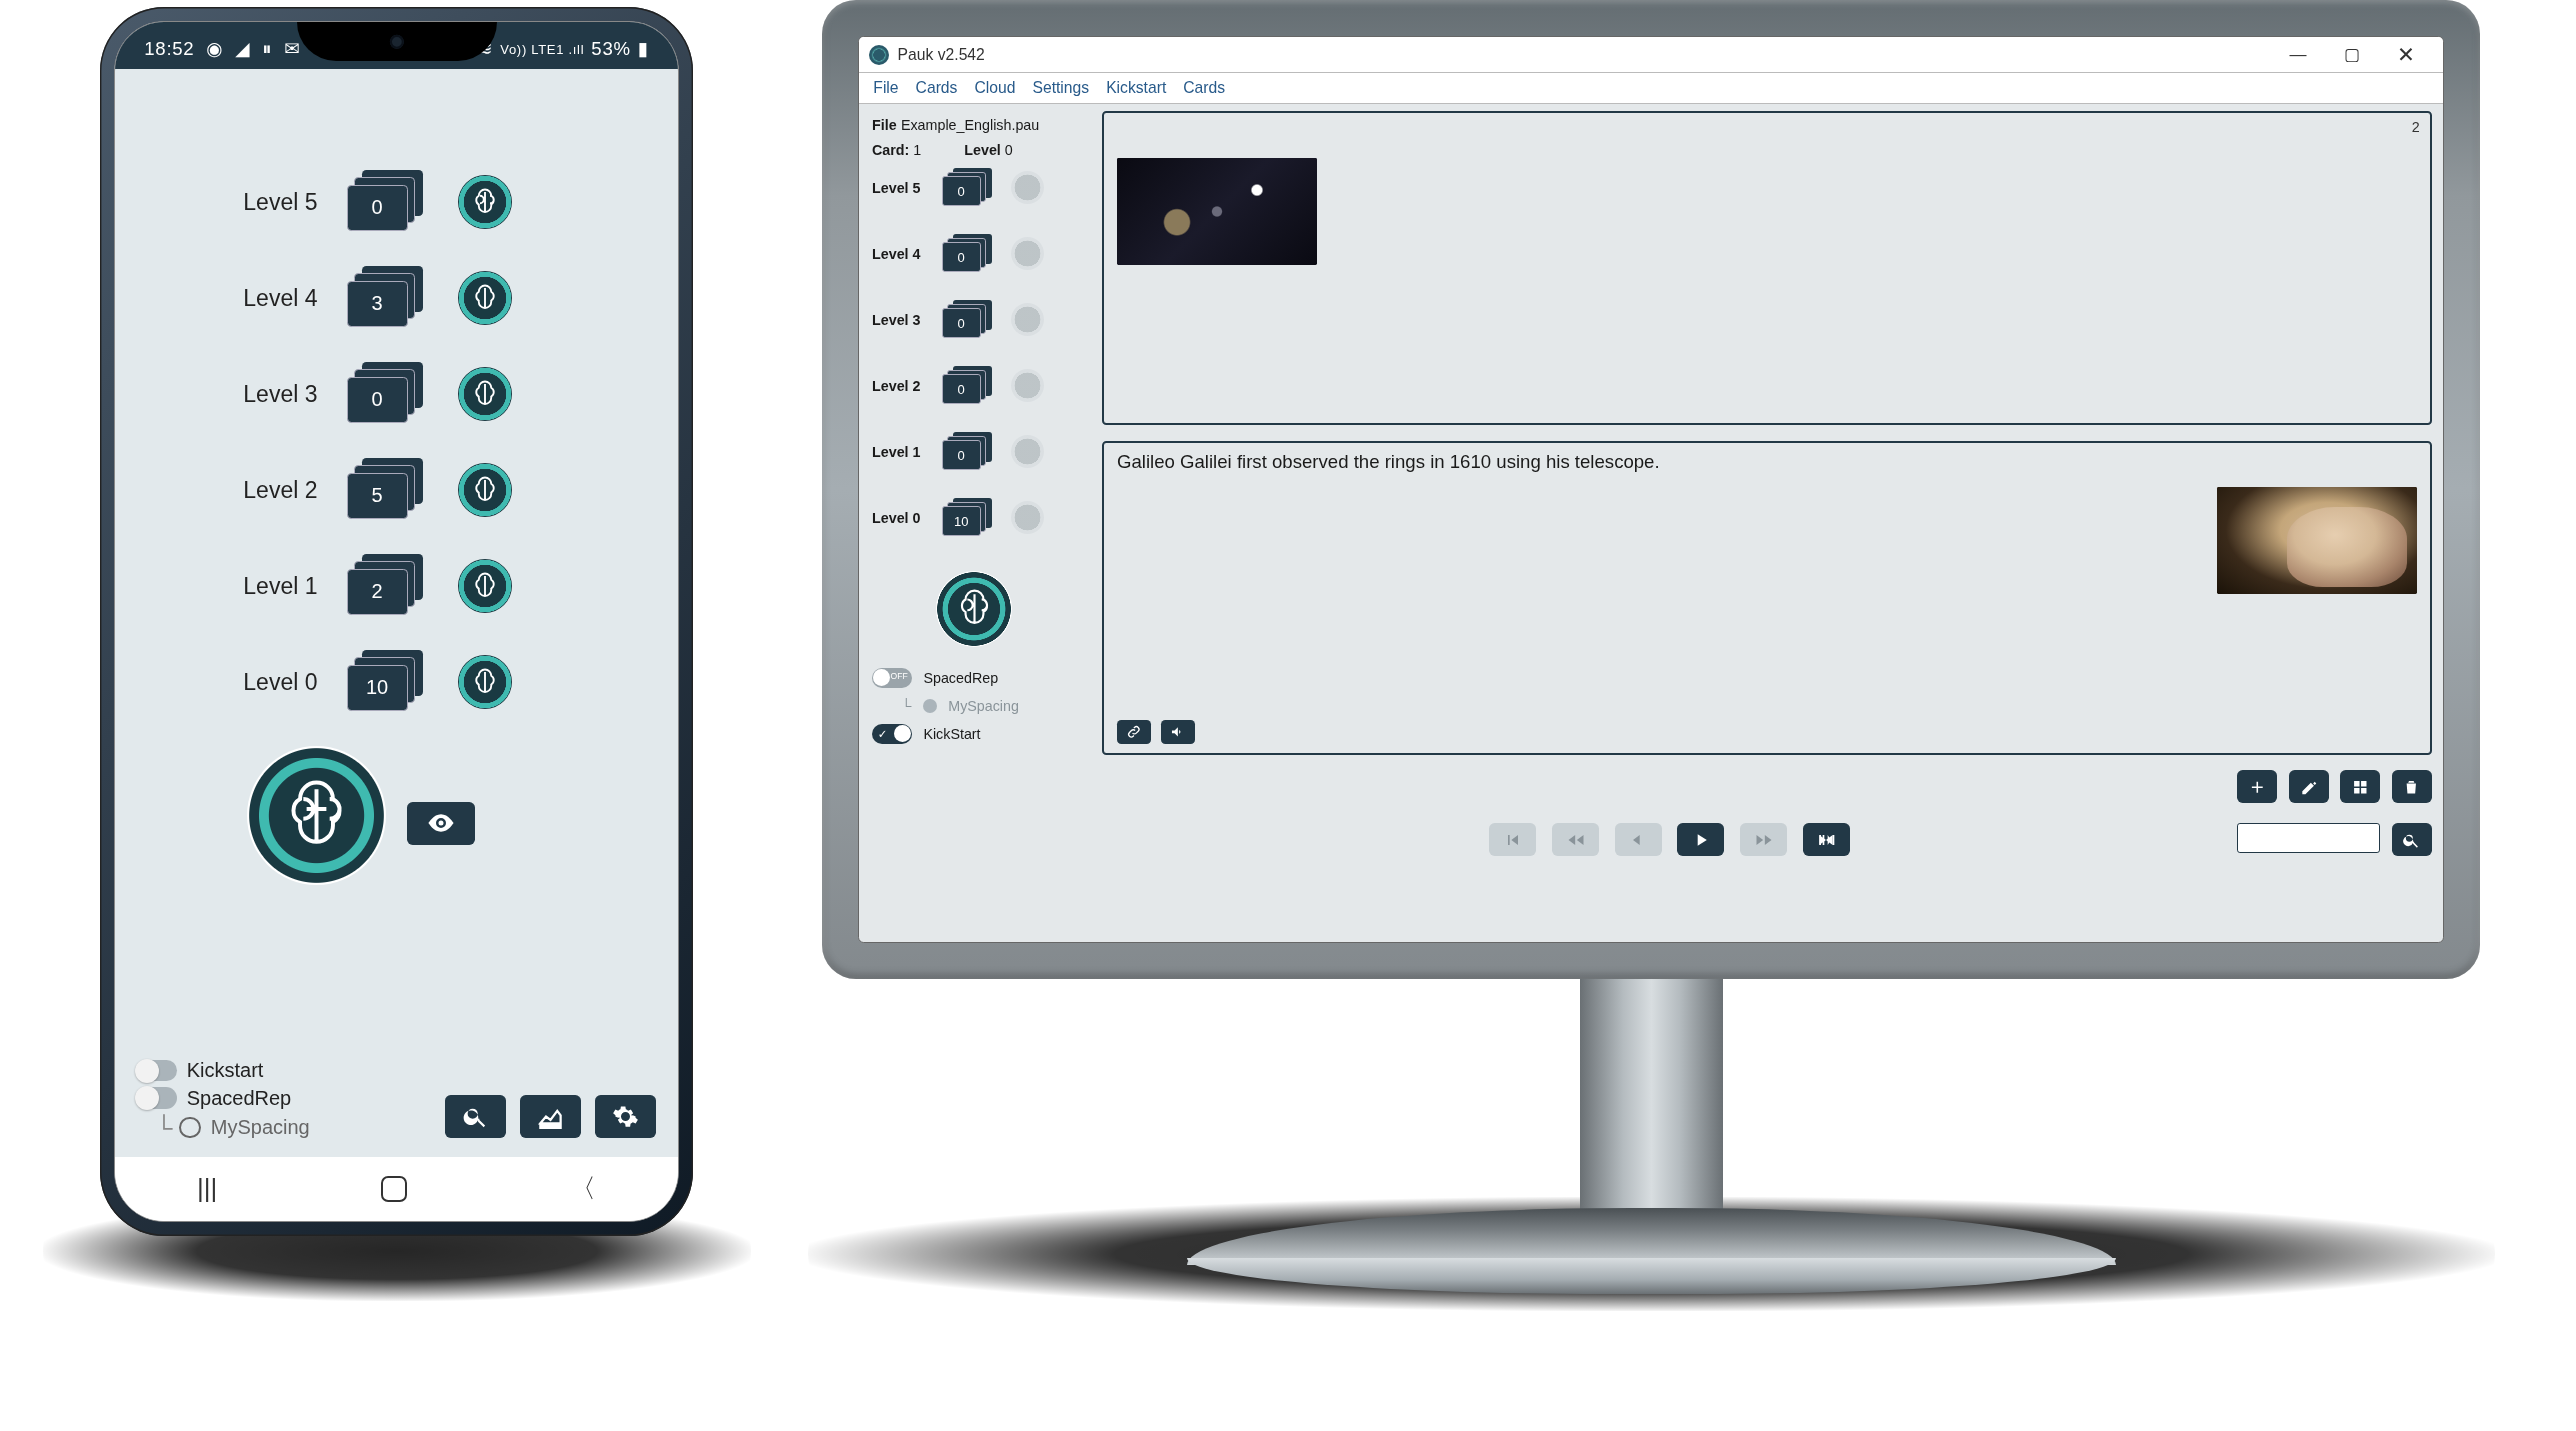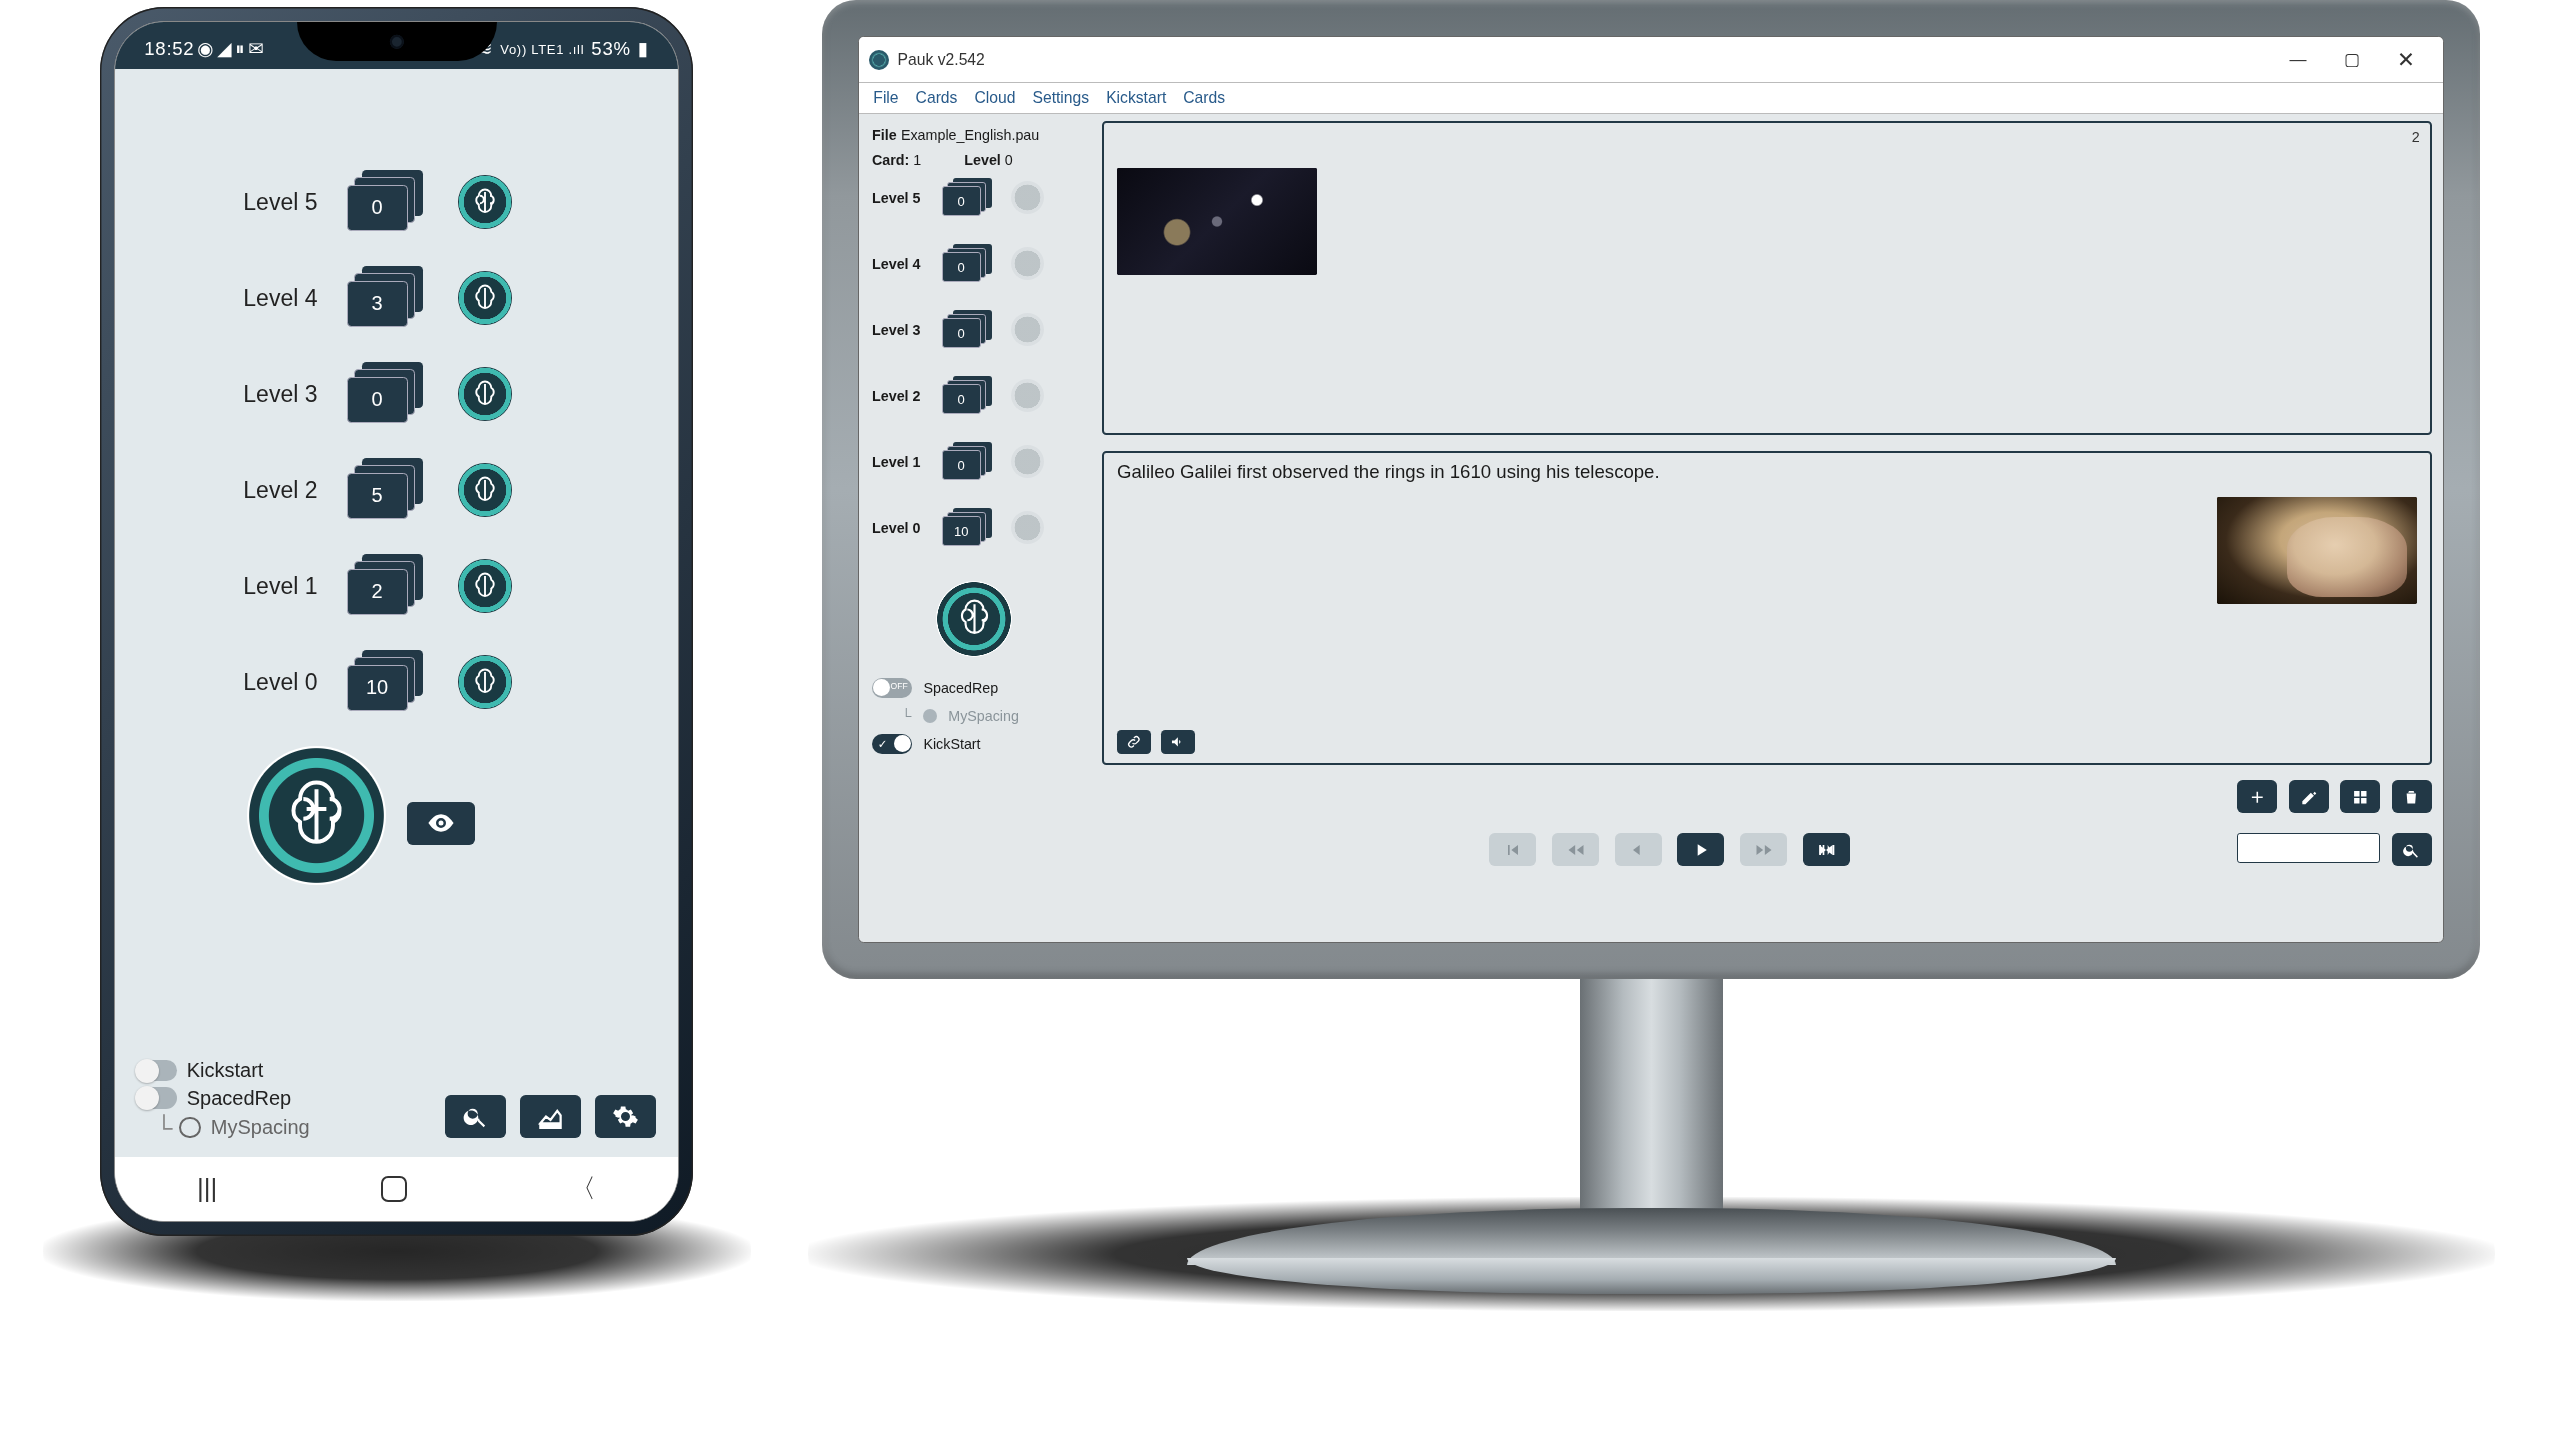--- a/index.html
+++ b/index.html
@@ -4,21 +4,21 @@
 <style>
 *{box-sizing:border-box;margin:0;padding:0;font-family:Arial,Helvetica,sans-serif}
 body{background:#fff;width:2576px;height:1432px;position:relative}
 
 
 .phone{position:absolute;left:100px;top:7.1px;width:593px;height:1229px;border-radius:64px;background:linear-gradient(135deg,#4a5a6a,#0f1a25);padding:14.3px;box-shadow:inset 0 0 0 1.4px #222}
 .phone-screen{width:100%;height:100%;border-radius:50px;background:#e2e9ec;overflow:hidden;position:relative;border:0.7px solid #888}
 .phone-notch{position:absolute;top:0;left:50%;transform:translateX(-50%);width:200px;height:39px;background:#000;border-radius:0 0 43px 43px;z-index:5}
 .phone-notch::after{content:"";position:absolute;left:50%;top:50%;transform:translate(-50%,-50%);width:14.3px;height:14.3px;border-radius:50%;background:#1a2530;box-shadow:inset 0 0 0 2.1px #0a1018}
 .phone-statusbar{position:absolute;top:0;left:0;right:0;height:47px;background:#223846;color:#fff;display:flex;justify-content:space-between;align-items:center;padding:7.1px 29px 0;font-size:18.6px;letter-spacing:0.7px;z-index:3}
-.phone-statusbar .left{display:flex;gap:3px;align-items:center}
+.phone-statusbar .left{display:flex;gap:12px;align-items:center}
 .phone-statusbar .right{display:flex;gap:7.1px;align-items:center}
 .phone-topbar{position:absolute;top:47px;left:0;right:0;height:71px;display:flex;align-items:center;padding:0 21.4px;gap:14.3px;background:#e2e9ec;border-bottom:0.7px solid #c8d0d4;z-index:2}
 .top-btn{width:50px;height:43px;border-radius:5.7px;background:#223846;color:#fff;display:flex;align-items:center;justify-content:center;cursor:pointer}
 .top-btn svg{width:26px;height:26px;fill:#fff}
 .phone-title{flex:1;font-size:31px;color:#222;margin-left:36px;border-bottom:1.4px solid #aaa;padding:4.3px 0}
 .help-btn{width:43px;height:43px;border-radius:50%;background:#223846;color:#fff;display:flex;align-items:center;justify-content:center;font-size:30px;font-weight:bold;cursor:pointer}
 .phone-body{position:absolute;top:119px;left:0;right:0;bottom:64px;overflow:hidden;padding:29px 36px 7.1px}
 .lvrow{display:flex;align-items:center;gap:29px;margin-bottom:32px;justify-content:center;margin-left:-57px}
 .lvlabel{font-size:23px;color:#222;width:93px;text-align:right}
 .stack{position:relative;width:82px;height:64px;cursor:pointer}
@@ -47,21 +47,21 @@
 .phone-shadow{position:absolute;left:43px;top:1201px;width:708px;height:100px;background:radial-gradient(ellipse at center, rgba(0,0,0,.85) 0%, rgba(0,0,0,.8) 40%, rgba(0,0,0,0) 72%);border-radius:71px;z-index:-1}
 
 
 .monitor{position:absolute;left:822px;top:0;width:1658px;height:979px;border-radius:34px;background:linear-gradient(180deg,#646d72 0%,#91989c 20%,#a5adb2 50%,#83898d 100%);padding:36px;box-shadow:inset 0 2.1px 7.1px rgba(255,255,255,.3),inset 0 -3.6px 8.6px rgba(0,0,0,.3)}
 .monitor-neck{position:absolute;left:1580px;top:965px;width:143px;height:257px;background:linear-gradient(90deg,#6a7074 0%,#b4bbbf 30%,#d8dde0 50%,#b4bbbf 70%,#6a7074 100%)}
 .monitor-base-top{position:absolute;left:1187px;top:1208px;width:929px;height:57px;background:linear-gradient(180deg,#4a5054 0%,#7a8084 40%,#cfd5d8 100%);border-radius:500px 500px 0 0/64px 64px 0 0}
 .monitor-base-bot{position:absolute;left:1187px;top:1258px;width:929px;height:36px;background:linear-gradient(180deg,#d8dde0 0%,#a5adb2 60%,#6a7074 100%);border-radius:0 0 500px 500px/0 0 43px 43px}
 .monitor-shadow{position:absolute;left:808px;top:1197px;width:1687px;height:114px;background:radial-gradient(ellipse at center,rgba(0,0,0,.85) 0%, rgba(0,0,0,.8) 45%, rgba(0,0,0,0) 72%);border-radius:143px;z-index:-1}
 
 .desktop{width:100%;height:100%;border-radius:5.7px;background:#e4e8ea;border:1.4px solid #666;overflow:hidden;font-size:15.7px;color:#1a1a1a}
-.win-titlebar{height:46px;display:flex;align-items:center;padding:0 10px;background:#fff;border-bottom:0.7px solid #bbb}
+.win-titlebar{height:36px;display:flex;align-items:center;padding:0 10px;background:#fff;border-bottom:0.7px solid #bbb}
 .win-titlebar .app-icon{width:20px;height:20px;border-radius:50%;background:radial-gradient(circle,#2a5a6a 40%,#5aa 41%,#2a5a6a 55%);margin-right:8.6px}
 .win-titlebar .title{font-size:15.7px;color:#333}
 .win-titlebar .spacer{flex:1}
 .win-ctrl{width:54px;height:29px;display:flex;align-items:center;justify-content:center;cursor:pointer;font-size:17px;color:#333}
 .win-ctrl.close{font-size:21.4px}
 .menubar{height:31px;display:flex;align-items:center;gap:17px;padding:0 14.3px;background:#fff;border-bottom:0.7px solid #bbb;font-size:15.7px;color:#285a8a}
 .menubar span{cursor:pointer}
 .d-content{display:flex;height:calc(100% - 67px)}
 .d-left{width:243px;padding:13px 13px;display:flex;flex-direction:column}
 .filelabel{font-size:14.3px;font-weight:bold}

